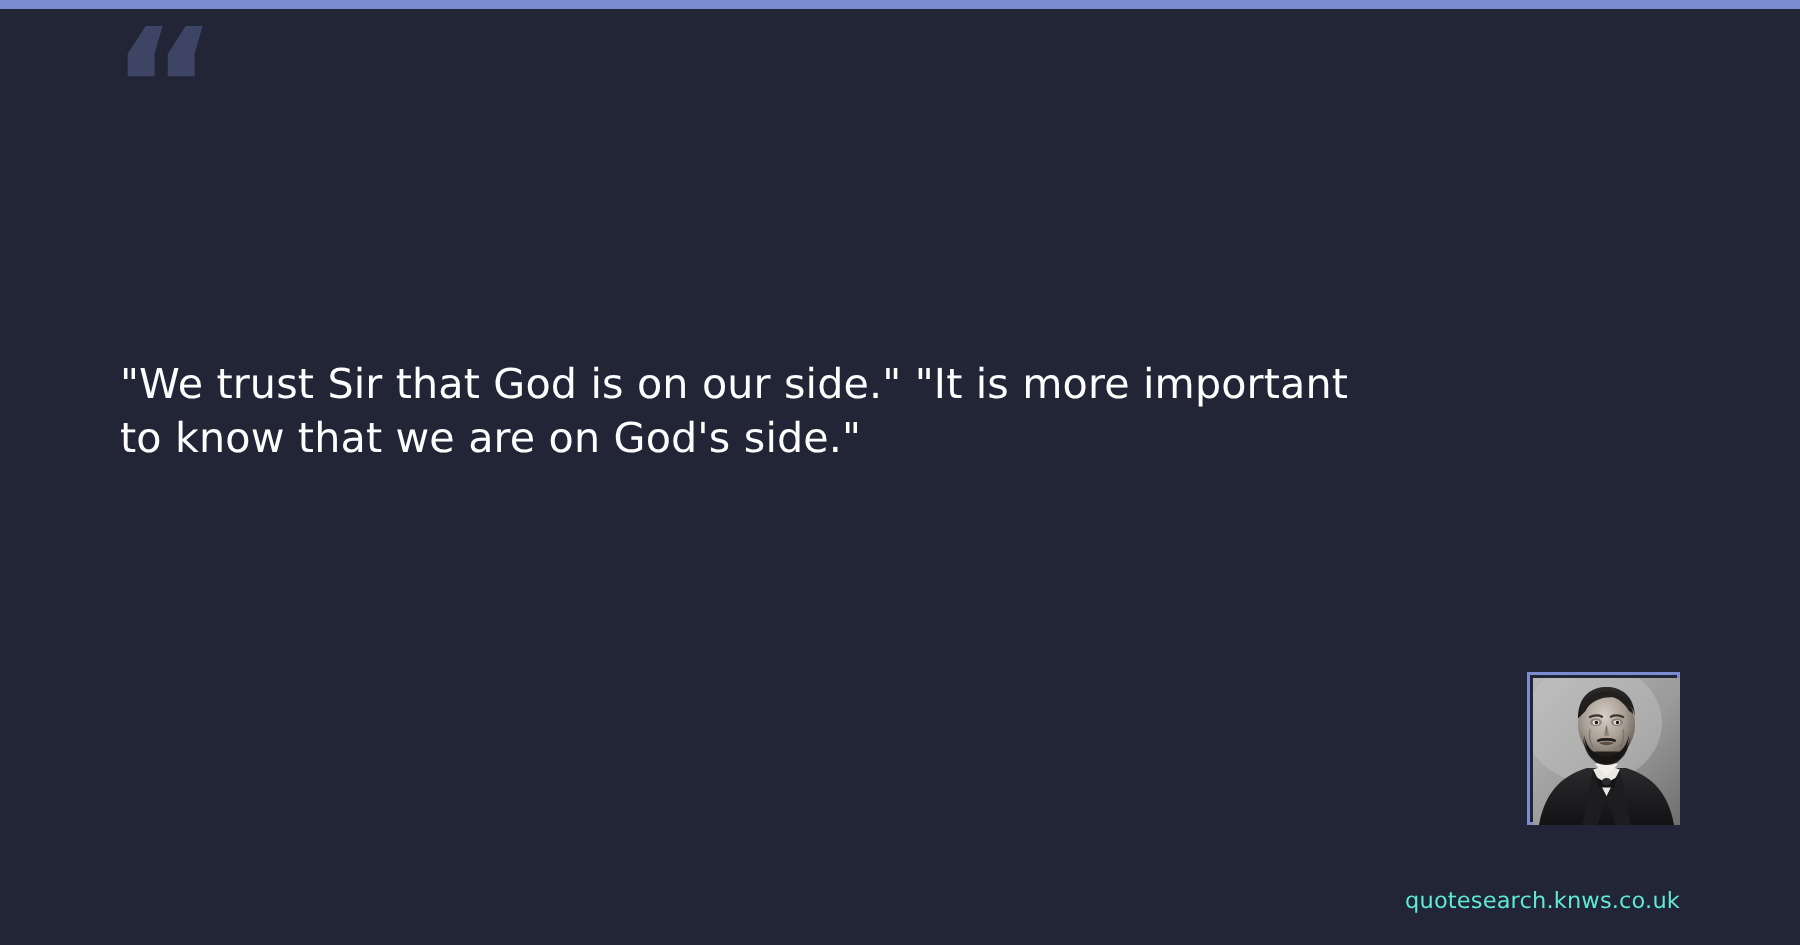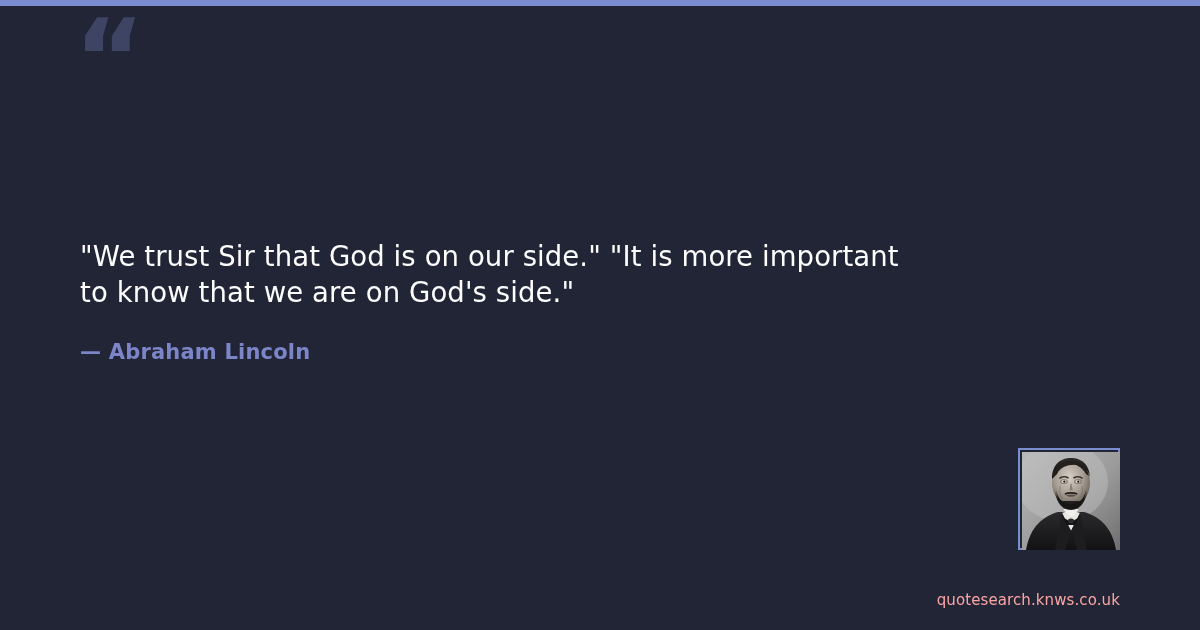--- a/index.html
+++ b/index.html
@@ -101,36 +101,35 @@
   }
 
   
   .footer {
     position: absolute;
     right: 80px;
     bottom: 20px;
     font-family: "DejaVu Sans", sans-serif;
     font-size: 15px;
     line-height: 20px;
-    color: #fca5a5;
+    color: #5eead4;
     letter-spacing: 0.1px;
   }
 </style>
 </head>
 <body>
 
 <div class="quote-card">
 
   <div class="accent-bar"></div>
 
   <div class="quote-glyph">“</div>
 
   <div class="content">
     <p class="quote-text">"We trust Sir that God is on our side." "It is more important to know that we are on God's side."</p>
-    <p class="attribution">— Abraham Lincoln</p>
   </div>
 
   <div class="portrait-frame">
     <div class="portrait-img">
       <svg viewBox="0 0 98 98" xmlns="http://www.w3.org/2000/svg" role="img">
         <defs>
           <linearGradient id="bgGrad" x1="0" y1="0" x2="1" y2="1">
             <stop offset="0%" stop-color="#b9b9b9"></stop>
             <stop offset="55%" stop-color="#9a9a9a"></stop>
             <stop offset="100%" stop-color="#6f6f6f"></stop>

